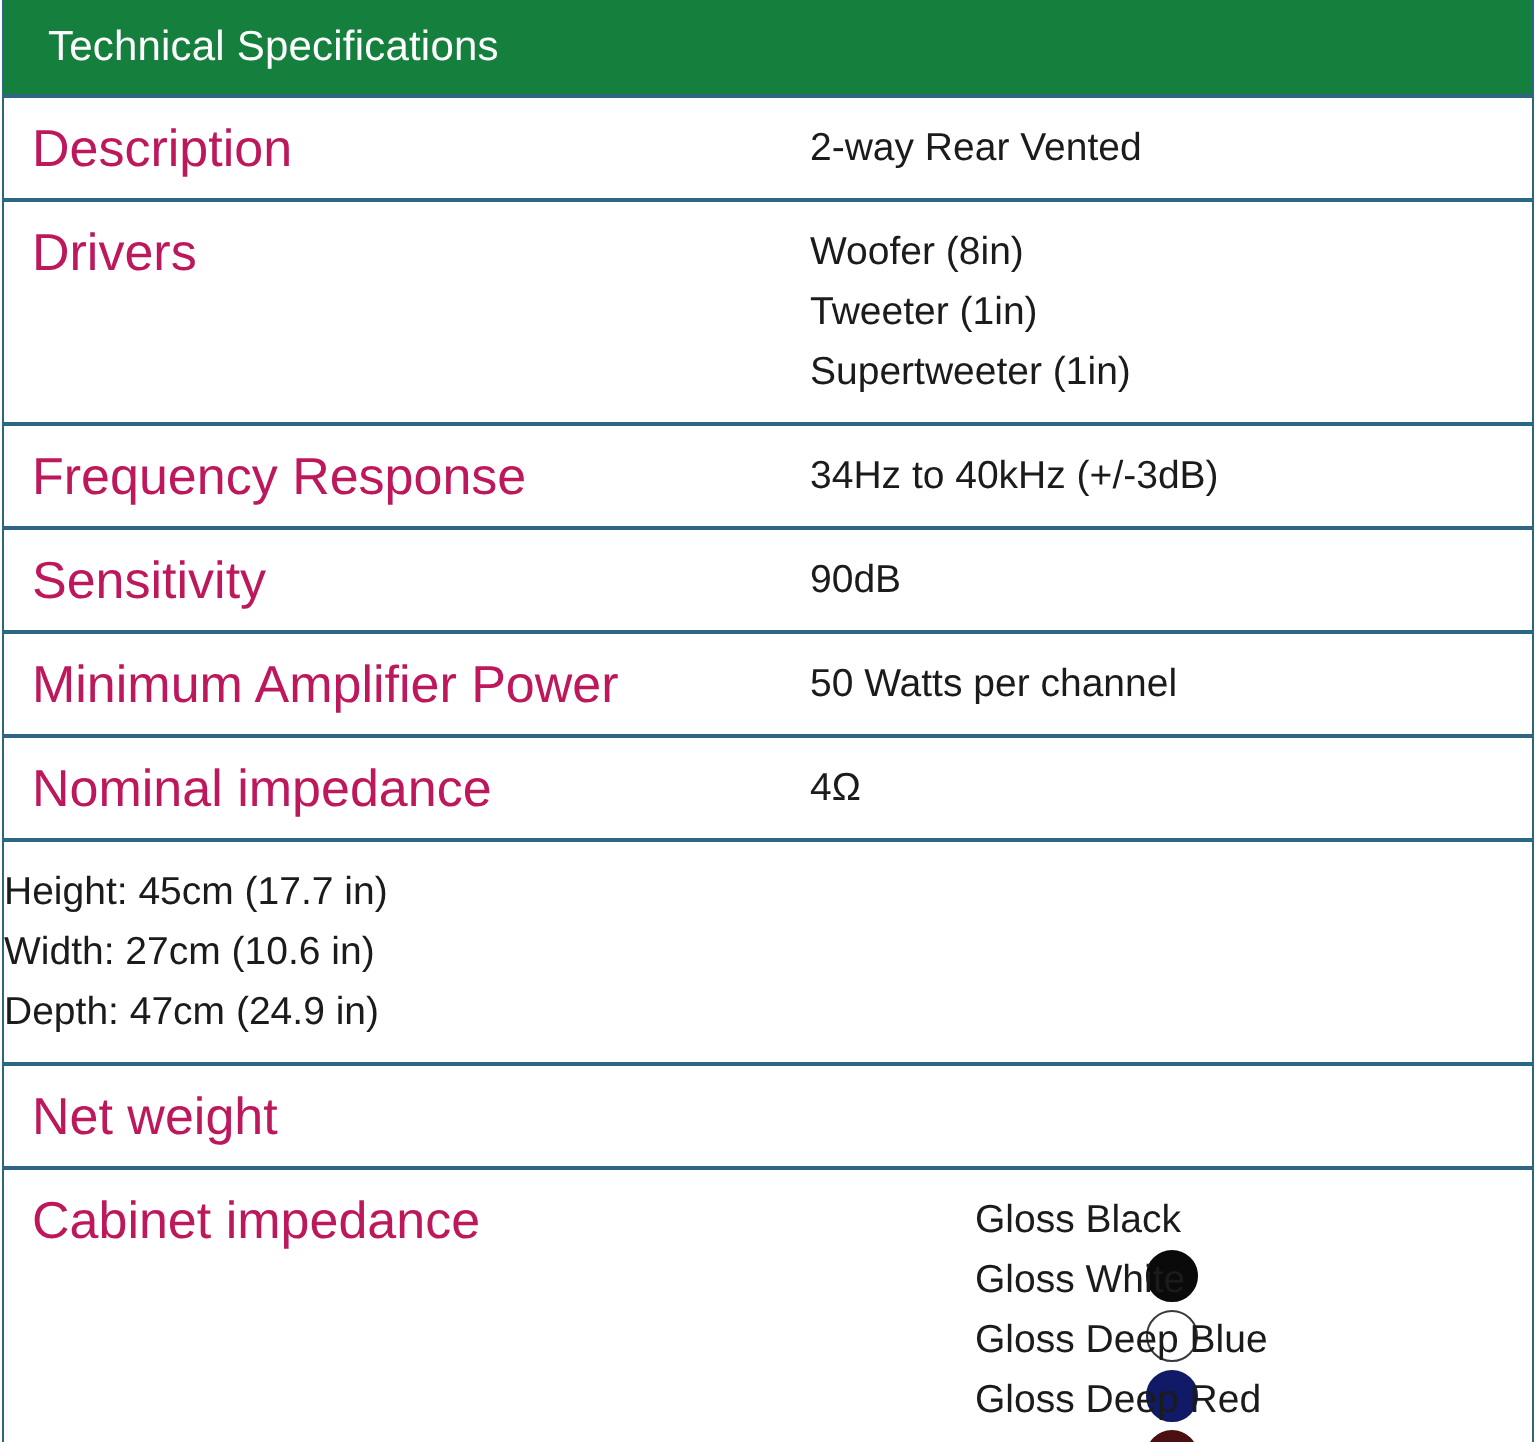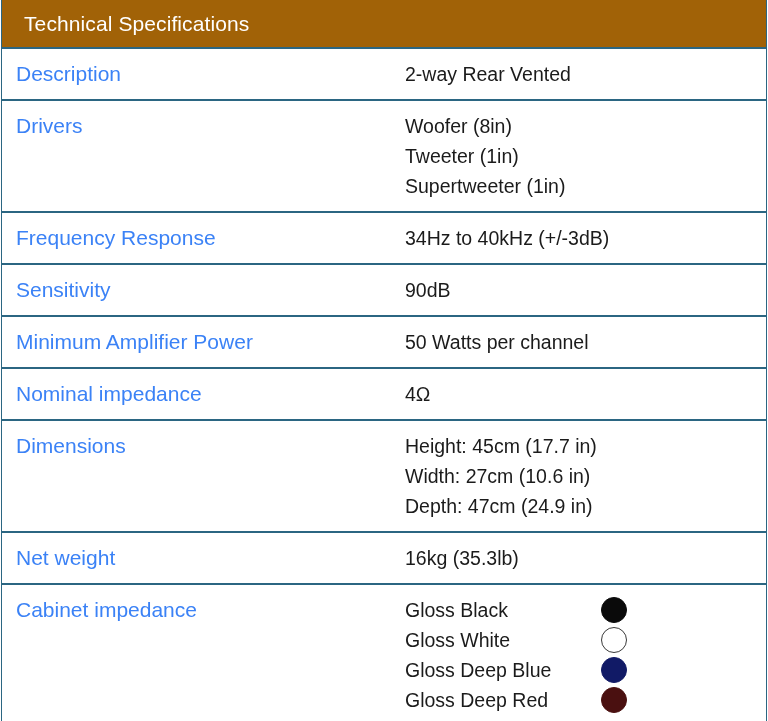--- a/index.html
+++ b/index.html
@@ -51,62 +51,63 @@
   }
   .spec-row:first-of-type {
     border-top: none;
   }
 
   .spec-label {
     width: 403px;
     flex: 0 0 403px;
     box-sizing: border-box;
     padding-left: 14px;
-    font-size: 21px;
-    color: #3b82f6;
+    font-size: 26px;
+    color: #be185d;
     line-height: 30px;
   }
   .spec-value {
     flex: 1 1 auto;
     box-sizing: border-box;
     font-size: 19.5px;
     color: #1b1b1b;
     line-height: 30px;
   }
   .spec-value-line {
     display: block;
     white-space: nowrap;
   }
 
   
   .finish-line {
     display: flex;
     align-items: center;
     height: 30px;
+    flex-direction: column;
   }
   .finish-name {
     display: inline-block;
     width: 196px;
     white-space: nowrap;
   }
   .swatch {
     display: inline-block;
     width: 26px;
     height: 26px;
     border-radius: 50%;
     box-sizing: border-box;
     flex: 0 0 26px;
   }
 </style>
 </head>
 <body>
 
 <div class="spec-table" style="border-color: rgb(43, 102, 130);">
 
-  <div class="spec-header" style="background: #a16207;">
+  <div class="spec-header" style="background: #15803d;">
     <span class="spec-header-title" style="color: rgb(255, 255, 255);">Technical Specifications</span>
   </div>
 
   <div class="spec-row" style="border-top-color: rgb(43, 102, 130);">
     <div class="spec-label">Description</div>
     <div class="spec-value">
       <span class="spec-value-line">2-way Rear Vented</span>
     </div>
   </div>
 
@@ -141,33 +142,29 @@
   </div>
 
   <div class="spec-row" style="border-top-color: rgb(43, 102, 130);">
     <div class="spec-label">Nominal impedance</div>
     <div class="spec-value">
       <span class="spec-value-line">4Ω</span>
     </div>
   </div>
 
   <div class="spec-row" style="border-top-color: rgb(43, 102, 130);">
-    <div class="spec-label">Dimensions</div>
     <div class="spec-value">
       <span class="spec-value-line">Height: 45cm (17.7 in)</span>
       <span class="spec-value-line">Width: 27cm (10.6 in)</span>
       <span class="spec-value-line">Depth: 47cm (24.9 in)</span>
     </div>
   </div>
 
   <div class="spec-row" style="border-top-color: rgb(43, 102, 130);">
     <div class="spec-label">Net weight</div>
-    <div class="spec-value">
-      <span class="spec-value-line">16kg (35.3lb)</span>
-    </div>
   </div>
 
   <div class="spec-row" style="border-top-color: rgb(43, 102, 130);">
     <div class="spec-label">Cabinet impedance</div>
     <div class="spec-value">
 
       <div class="finish-line">
         <span class="finish-name">Gloss Black</span>
         <span class="swatch" style="background: rgb(10, 10, 10); border: 1.5px solid rgb(10, 10, 10);"></span>
       </div>

